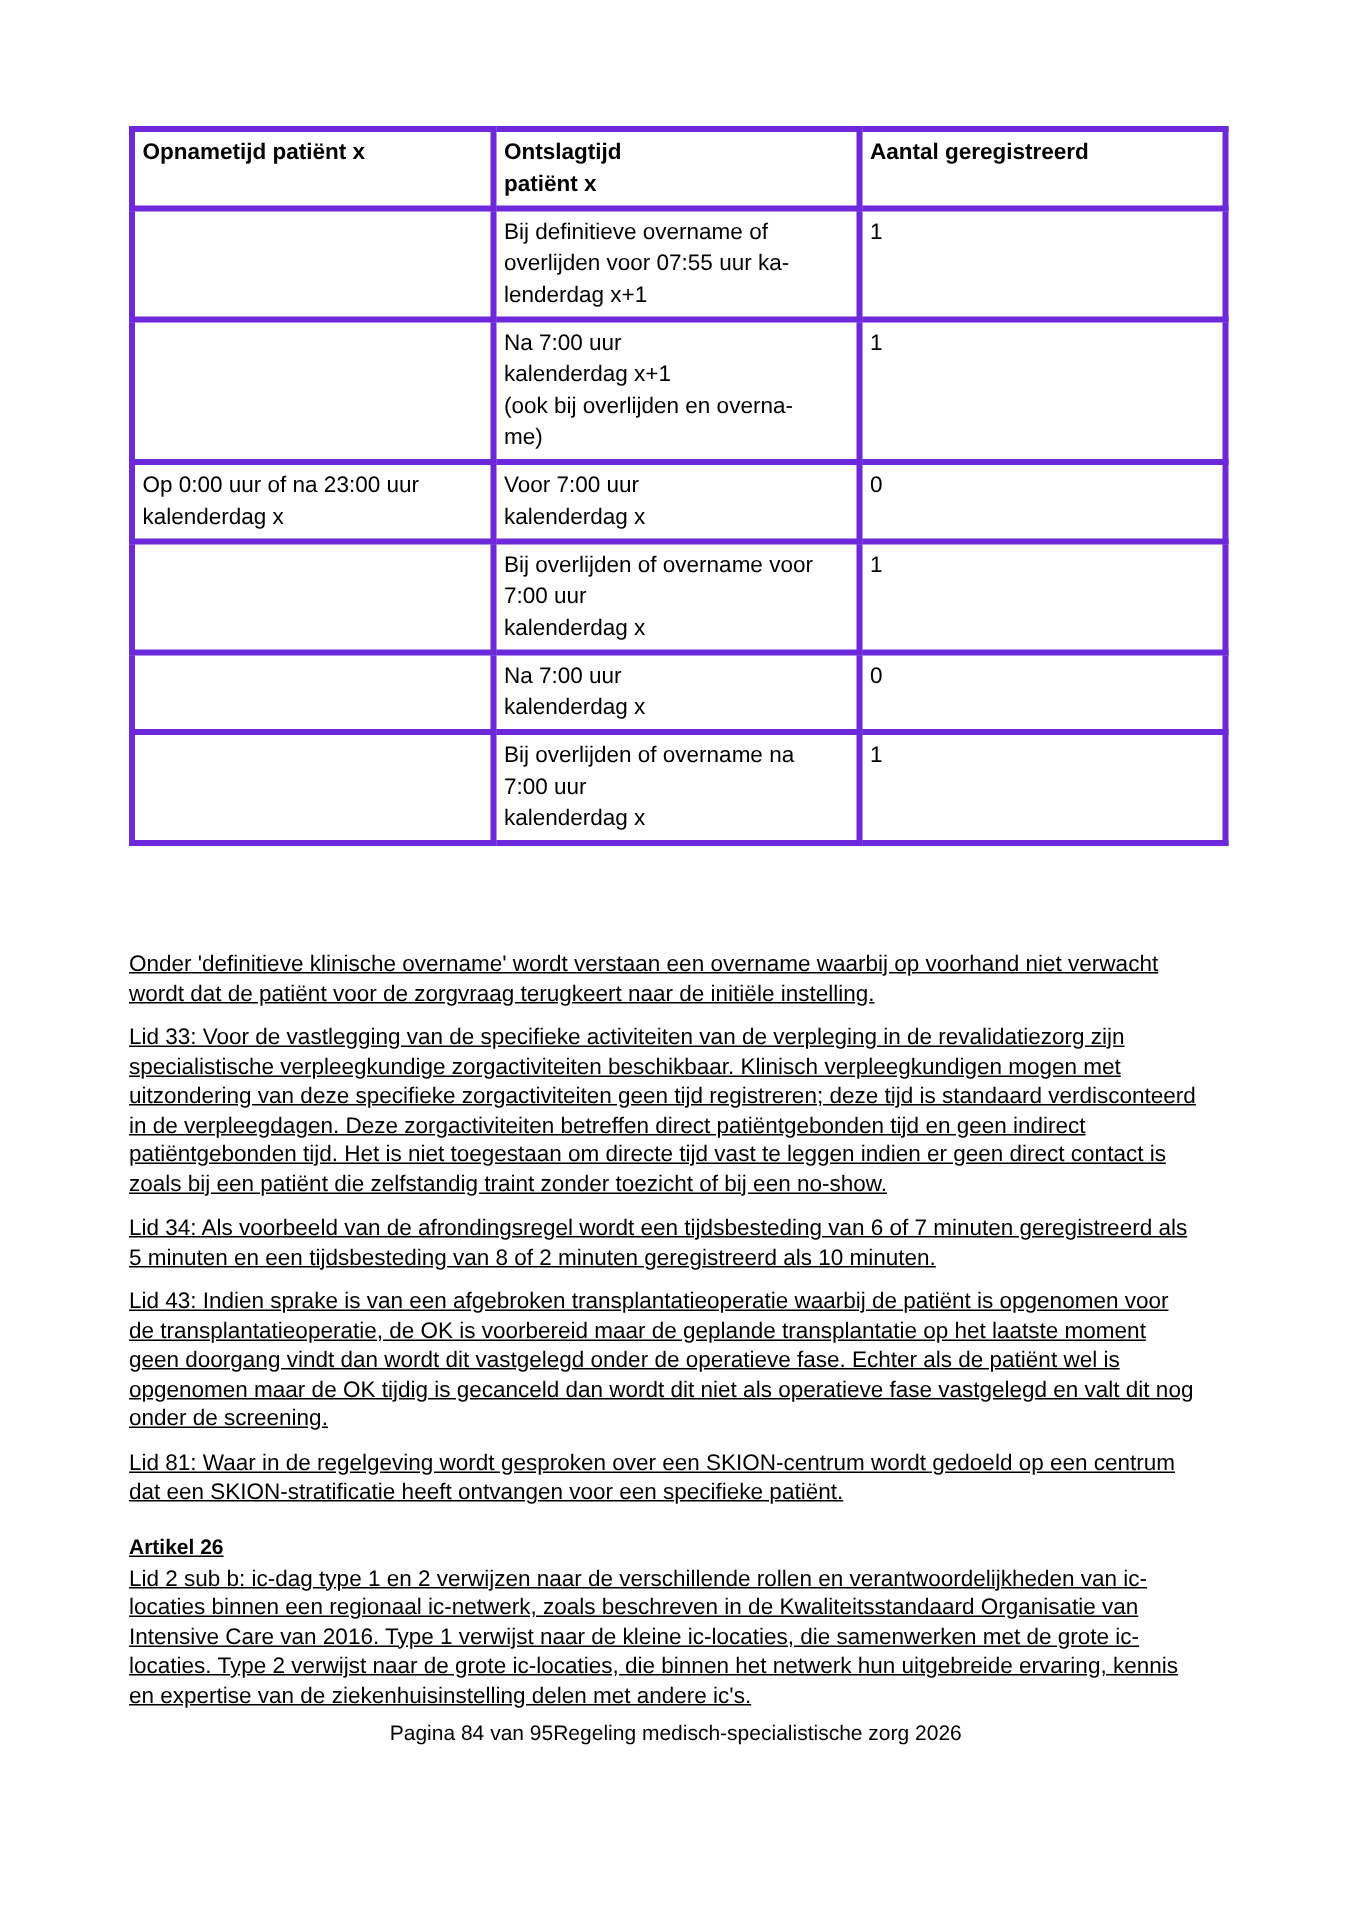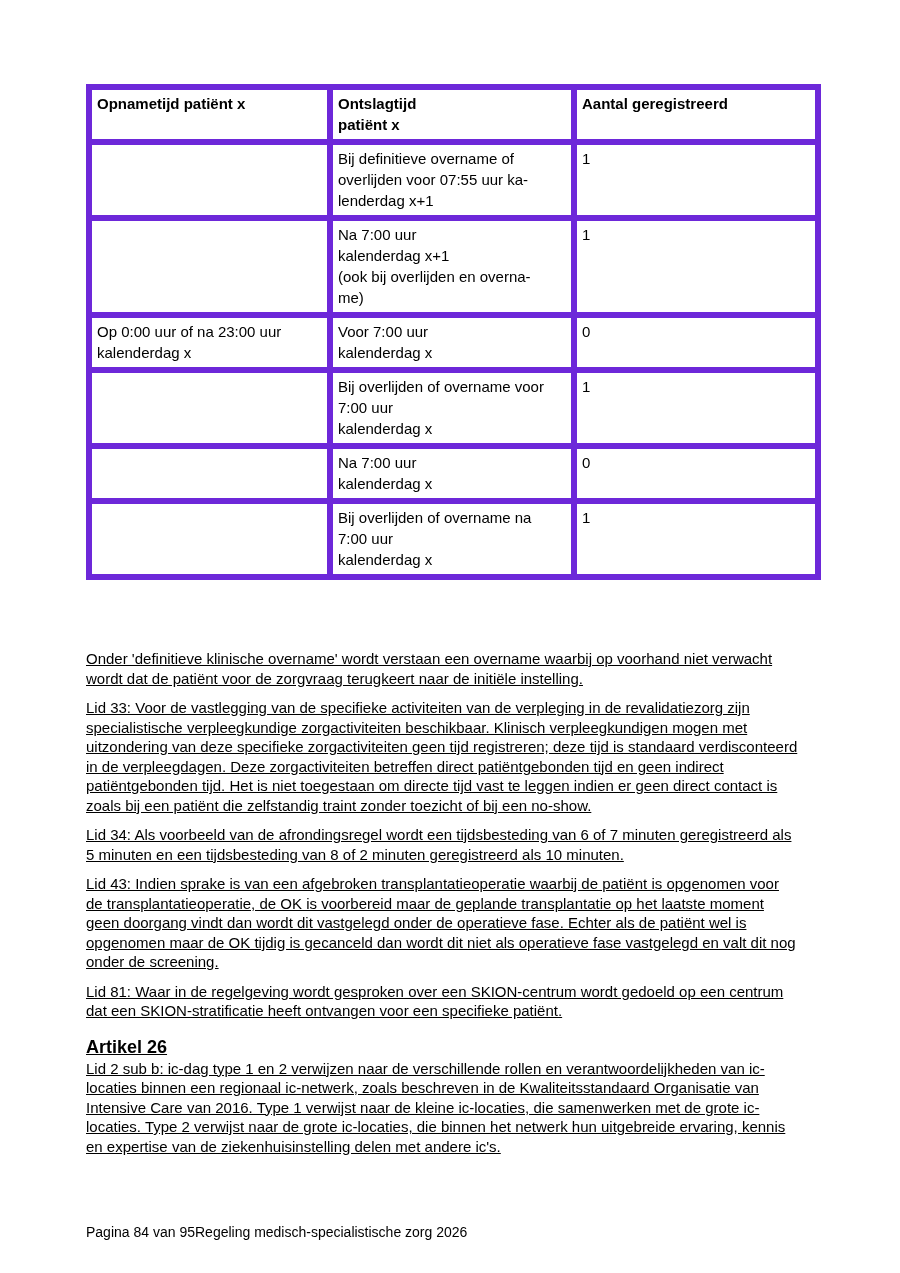--- a/index.html
+++ b/index.html
@@ -16,21 +16,21 @@
     left: 86px;
     top: 84px;
     width: 729px;
   }
   table.schedule {
     border-collapse: collapse;
     width: 729px;
     table-layout: fixed;
   }
   table.schedule td, table.schedule th {
-    border: 6px solid #6d28d9;
+    border: 4px solid #6d28d9;
     vertical-align: top;
     text-align: left;
     font-size: 15px;
     line-height: 21px;
     padding: 3px 5px 4px 5px;
     white-space: pre-line;
     font-weight: normal;
   }
   table.schedule th { font-weight: bold; }
   col.c1 { width: 241px; }
@@ -41,33 +41,33 @@
     margin-top: 69px;
     font-size: 15px;
     line-height: 19.5px;
     text-decoration: underline;
   }
   .content p {
     white-space: pre-line;
     margin-bottom: 10px;
   }
   h2.artikel {
-    font-size: 18px;
+    font-size: 14px;
     line-height: 22px;
     margin-top: 15px;
     margin-bottom: 1px;
     font-weight: bold;
   }
   .footer {
     position: absolute;
     left: 86px;
-    top: 1224px;
+    top: 1147px;
     width: 729px;
     display: flex;
-    justify-content: flex-start;
+    justify-content: center;
     font-size: 14px;
   }
 </style>
 </head>
 <body>
 
 <div class="page">
 
   <table class="schedule">
     <colgroup>

